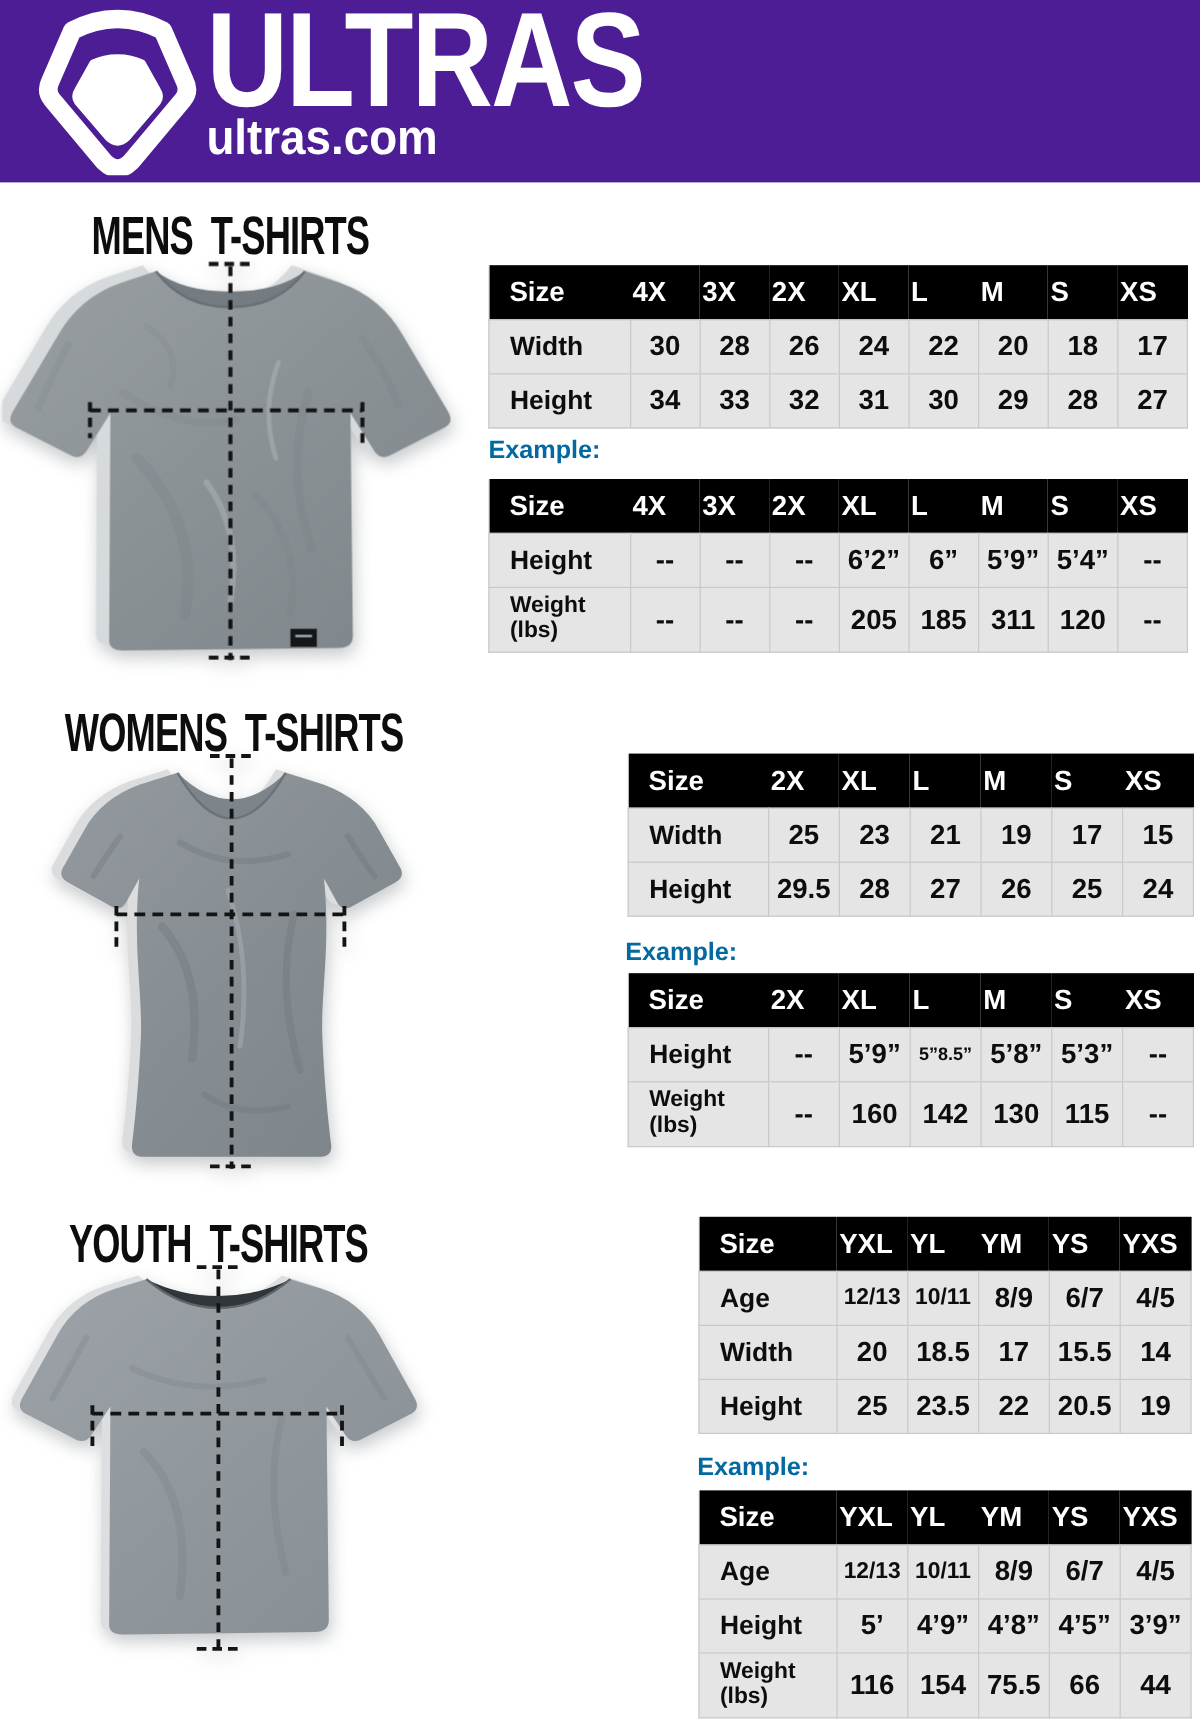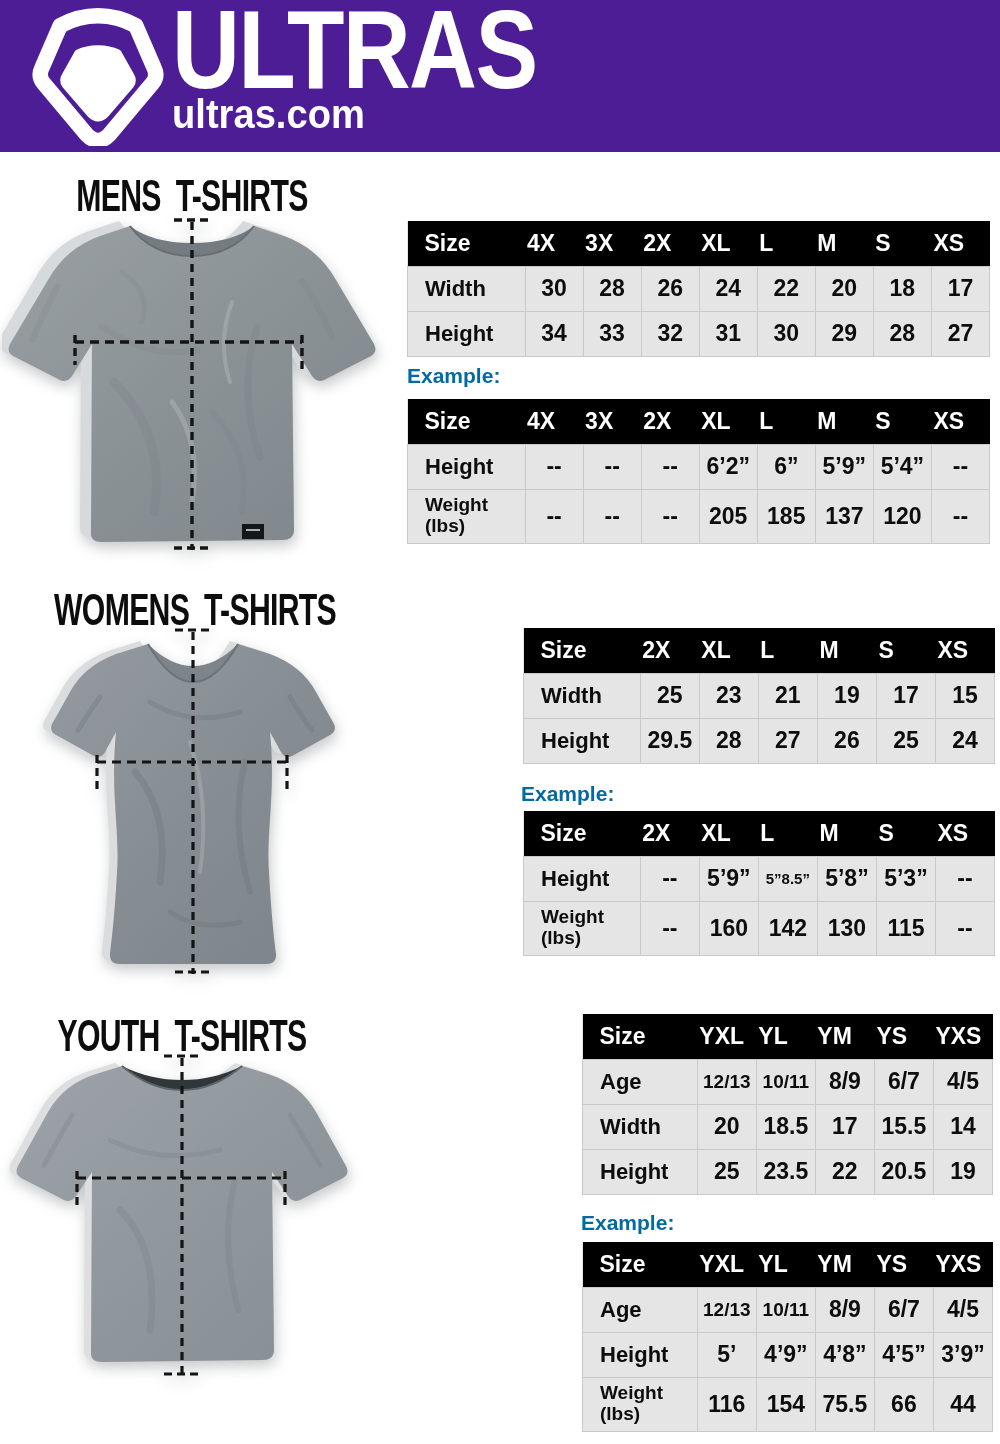--- a/index.html
+++ b/index.html
@@ -277,21 +277,21 @@
           <td>--</td>
         </tr>
         <tr>
           <th class="lbl multiline">Weight
 (lbs)</th>
           <td>--</td>
           <td>--</td>
           <td>--</td>
           <td>205</td>
           <td>185</td>
-          <td>137</td>
+          <td>311</td>
           <td>120</td>
           <td>--</td>
         </tr>
       </tbody>
     </table>
 
   <table class="size-table" id="table-womens-size">
       <thead>
         <tr>
           <th>Size</th>

